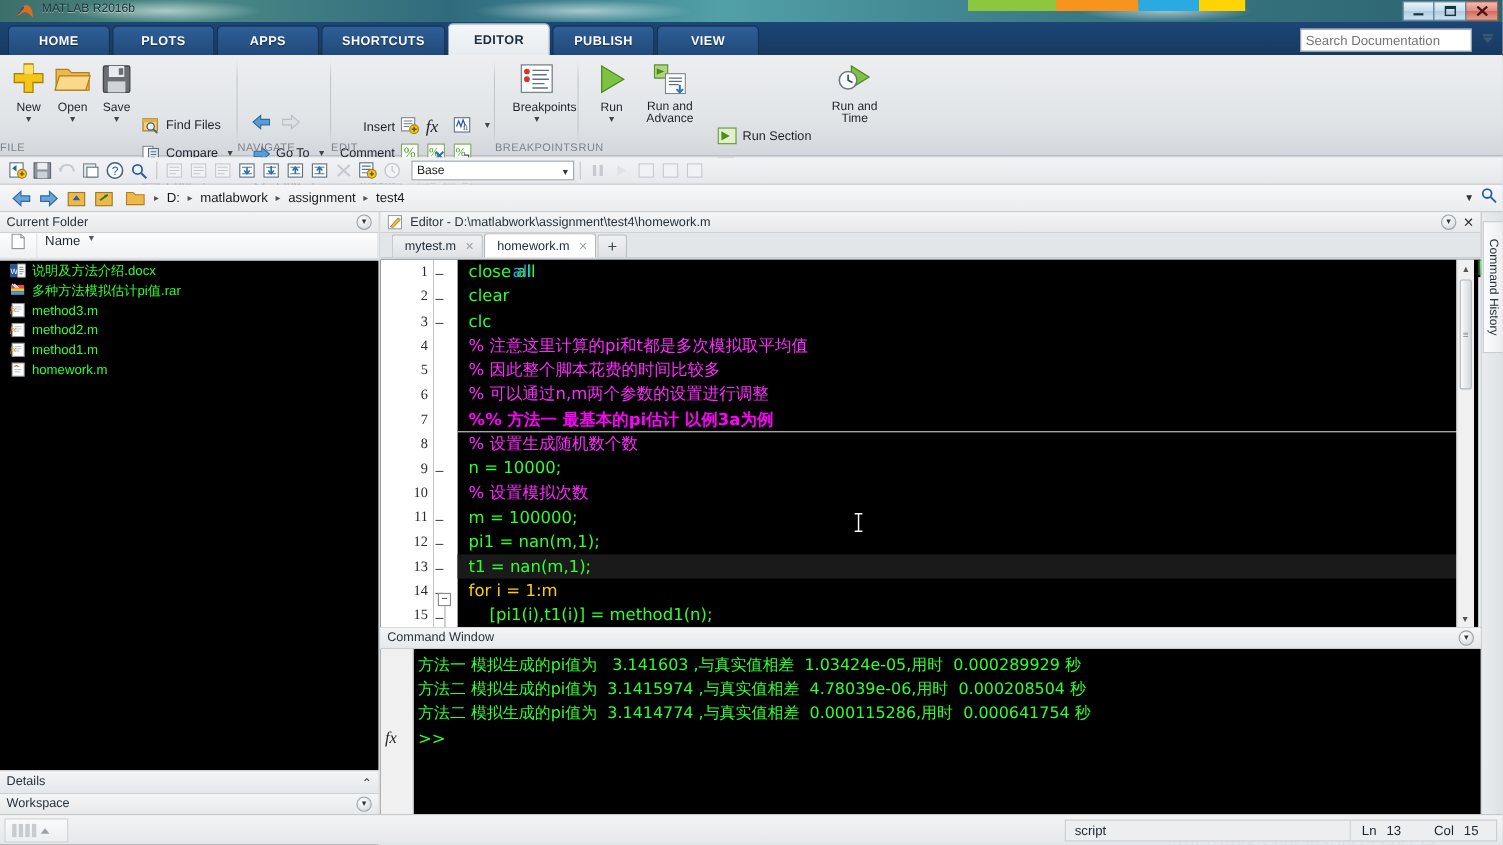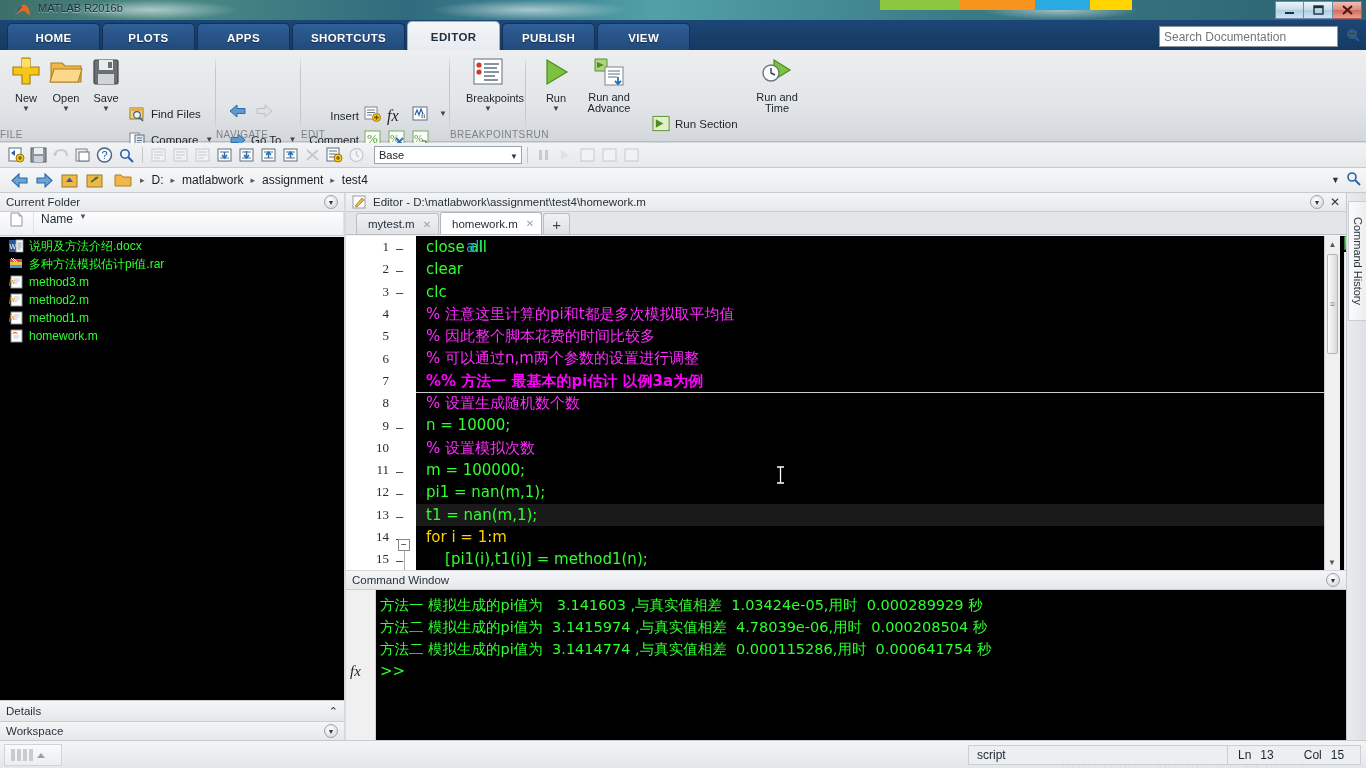--- a/index.html
+++ b/index.html
@@ -303,21 +303,21 @@
   <div class="spacer"></div>
   <div class="rtab">HOME</div>
   <div class="rtab">PLOTS</div>
   <div class="rtab">APPS</div>
   <div class="rtab">SHORTCUTS</div>
   <div class="rtab active">EDITOR</div>
   <div class="rtab">PUBLISH</div>
   <div class="rtab">VIEW</div>
 </div>
 
-<div style="position:absolute; right:28px; top:26px; width:179px; height:21px;
+<div style="position:absolute; right:28px; top:26px; width:156px; height:21px;
             border:1px solid #8b969f; background:#fff; display:flex; align-items:center; padding:0 4px; z-index:7;gap:27px;">
   <input style="flex: 1 1 0%; border: none; outline: none; font-size: 12px; color: rgb(85, 85, 85); font-family: &quot;Liberation Sans&quot;, sans-serif; background: transparent;" placeholder="Search Documentation">
   <span>
     <svg width="14" height="14" viewBox="0 0 14 14">
         <circle cx="6" cy="6" r="4" fill="none" stroke="#2a5fa8" stroke-width="1.6"></circle>
         <path d="M9 9 L13 13" stroke="#2a5fa8" stroke-width="1.8"></path>
       </svg>
   </span>
 </div>
 <div style="position:absolute; right:5px; top:27px; width:18px; height:19px; display:flex; align-items:center; justify-content:center; z-index:7;">

